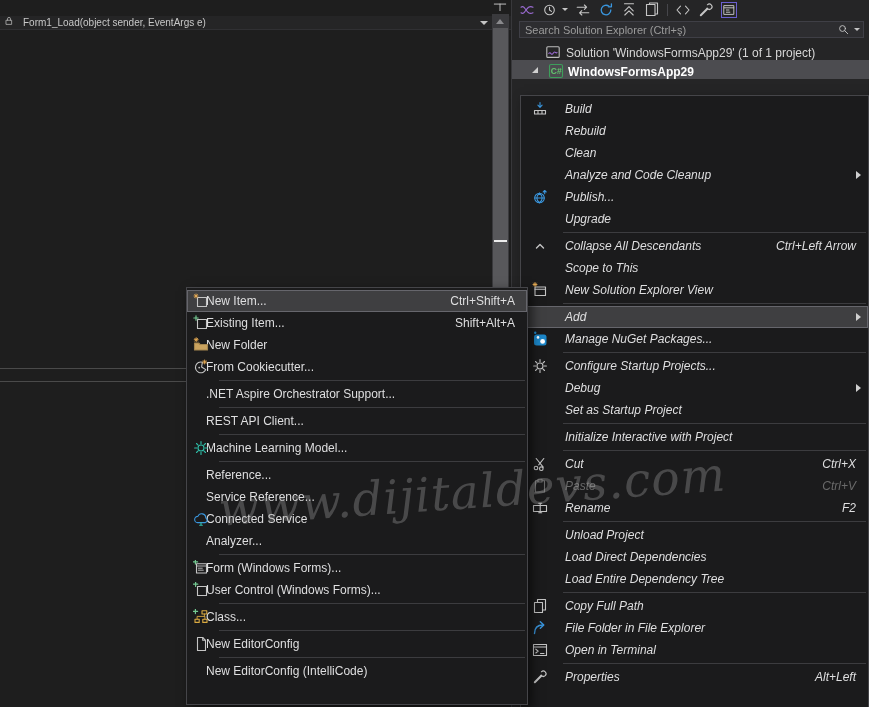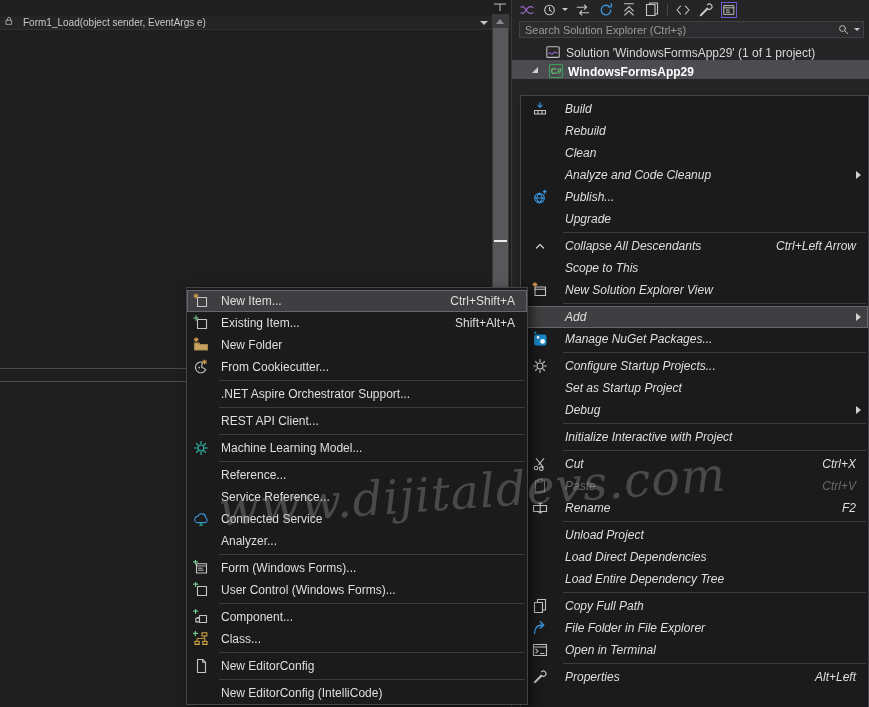--- a/index.html
+++ b/index.html
@@ -47,21 +47,21 @@
   .tree-icon { width:16px; height:16px; line-height:0; flex:none; }
 
   
   .menu { position:absolute; background:#1b1b1c; border:1px solid #454549; padding-top:2px;
           box-shadow:4px 4px 10px rgba(0,0,0,0.55); z-index:10; }
   #main-menu { left:520px; top:95px; width:349px; height:614px;font-style:italic; }
   #add-submenu { left:186px; top:287px; width:342px; height:418px; z-index:11; }
 
   .menu-item { position:relative; height:22px; display:flex; align-items:center;
                padding:0 12px 0 44px; color:#dfdfe0; font-size:12px; white-space:nowrap; }
-  #add-submenu .menu-item { padding-left:34px; }
+  #add-submenu .menu-item { padding-left:19px; }
   .menu-item.highlighted { background:#3f3f41; outline:1px solid #66666c; outline-offset:-1px; }
   .menu-item.disabled { color:#6a6a6a; }
   .mi-icon { position:absolute; left:8px; top:3px; width:22px; height:16px;
              display:flex; align-items:center; justify-content:center; line-height:0; }
   #add-submenu .mi-icon { left:3px; }
   .mi-shortcut { margin-left:auto; padding-left:24px; }
   .mi-arrow { position:absolute; right:7px; top:7px; width:0; height:0;
               border-top:4px solid transparent; border-bottom:4px solid transparent; border-left:5px solid #cfcfcf; }
   .menu-sep { height:1px; background:#3c3c3f; margin:2px 2px 2px 42px; }
   #add-submenu .menu-sep { margin-left:32px; }
@@ -264,26 +264,26 @@
       <span class="mi-icon">
         <svg width="16" height="16" viewBox="0 0 16 16" fill="none" stroke-width="1.1" stroke-linecap="round" stroke-linejoin="round">
           <circle cx="8" cy="8" r="3" stroke="#c5c5c5"></circle>
           <path d="M8 1.6v2.2M8 12.2v2.2M1.6 8h2.2M12.2 8h2.2M3.5 3.5l1.6 1.6M10.9 10.9l1.6 1.6M12.5 3.5l-1.6 1.6M5.1 10.9l-1.6 1.6" stroke="#c5c5c5"></path>
         </svg>
       </span>
       <span class="mi-label">Configure Startup Projects...</span>
     </div>
     <div class="menu-item">
       <span class="mi-icon"></span>
-      <span class="mi-label">Set as Startup Project</span>
-    </div>
-    <div class="menu-item">
-      <span class="mi-icon"></span>
       <span class="mi-label">Debug</span>
       <span class="mi-arrow"></span>
+    </div>
+    <div class="menu-item">
+      <span class="mi-icon"></span>
+      <span class="mi-label">Set as Startup Project</span>
     </div>
     <div class="menu-sep"></div>
     <div class="menu-item">
       <span class="mi-icon"></span>
       <span class="mi-label">Initialize Interactive with Project</span>
     </div>
     <div class="menu-sep"></div>
     <div class="menu-item">
       <span class="mi-icon">
         <svg width="16" height="16" viewBox="0 0 16 16" fill="none" stroke-width="1.1" stroke-linecap="round" stroke-linejoin="round">
@@ -466,31 +466,20 @@
     <div class="menu-item">
       <span class="mi-icon">
         <svg width="16" height="16" viewBox="0 0 16 16" fill="none" stroke-width="1.1" stroke-linecap="round" stroke-linejoin="round">
           <rect x="4.5" y="4.5" width="9" height="9" stroke="#c5c5c5"></rect>
           <path d="M2.6 0v4.4M0.3999999999999999 2.2h4.4" stroke="#73c991" stroke-width="1.2"></path>
         </svg>
       </span>
       <span class="mi-label">User Control (Windows Forms)...</span>
     </div>
     <div class="menu-sep"></div>
-    <div class="menu-item">
-      <span class="mi-icon">
-        <svg width="16" height="16" viewBox="0 0 16 16" fill="none" stroke-width="1.1" stroke-linecap="round" stroke-linejoin="round">
-          <rect x="6.5" y="6.5" width="7" height="7" stroke="#c5c5c5"></rect>
-          <path d="M6.5 8.5H4M6.5 11.2H4" stroke="#c5c5c5" stroke-width="0.9"></path>
-          <rect x="2.8" y="9.3" width="3.6" height="3.6" fill="#1b1b1c" stroke="#c5c5c5"></rect>
-          <path d="M2.6 0v4.4M0.3999999999999999 2.2h4.4" stroke="#73c991" stroke-width="1.2"></path>
-        </svg>
-      </span>
-      <span class="mi-label">Component...</span>
-    </div>
     <div class="menu-item">
       <span class="mi-icon">
         <svg width="16" height="16" viewBox="0 0 16 16" fill="none" stroke-width="1.1" stroke-linecap="round" stroke-linejoin="round">
           <rect x="9" y="1.8" width="4.8" height="3.2" stroke="#d9a941"></rect>
           <rect x="2" y="10.2" width="4.2" height="3.2" stroke="#d9a941"></rect>
           <rect x="9.8" y="10.2" width="4.2" height="3.2" stroke="#d9a941"></rect>
           <path d="M11.4 5v2.4M4.1 10.2V7.4h7.8v2.8" stroke="#d9a941" stroke-width="0.9"></path>
           <path d="M2.4 0.19999999999999973v4.4M0.19999999999999973 2.4h4.4" stroke="#73c991" stroke-width="1.2"></path>
         </svg>
       </span>

